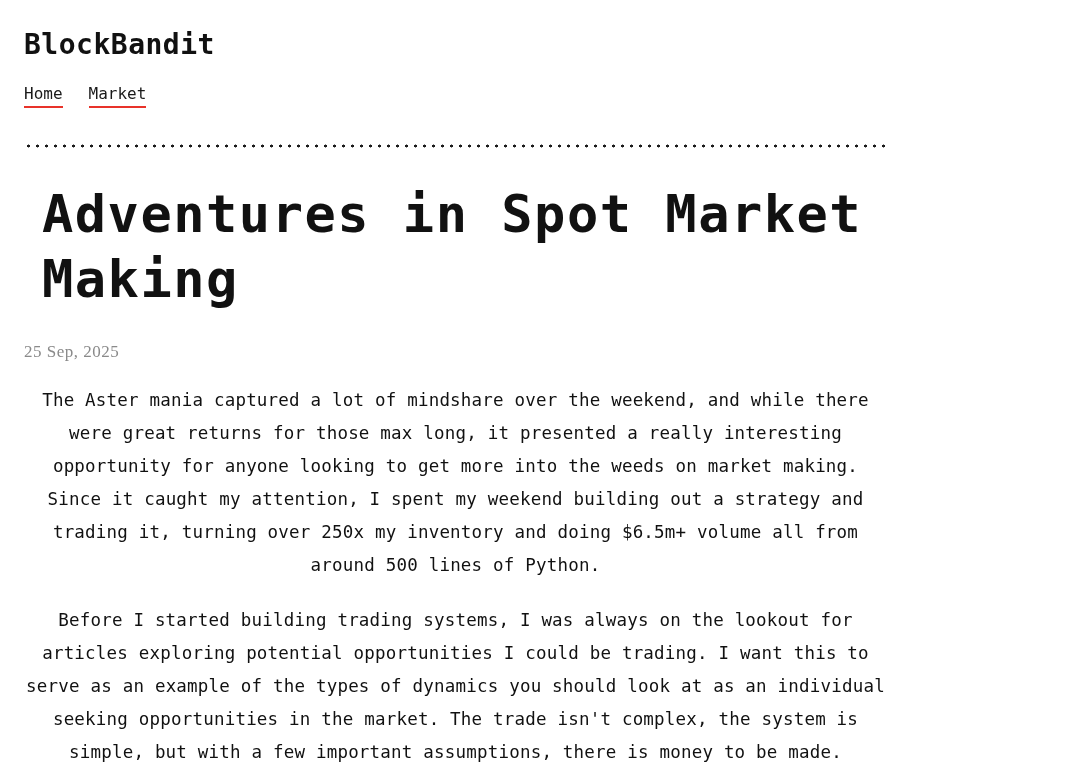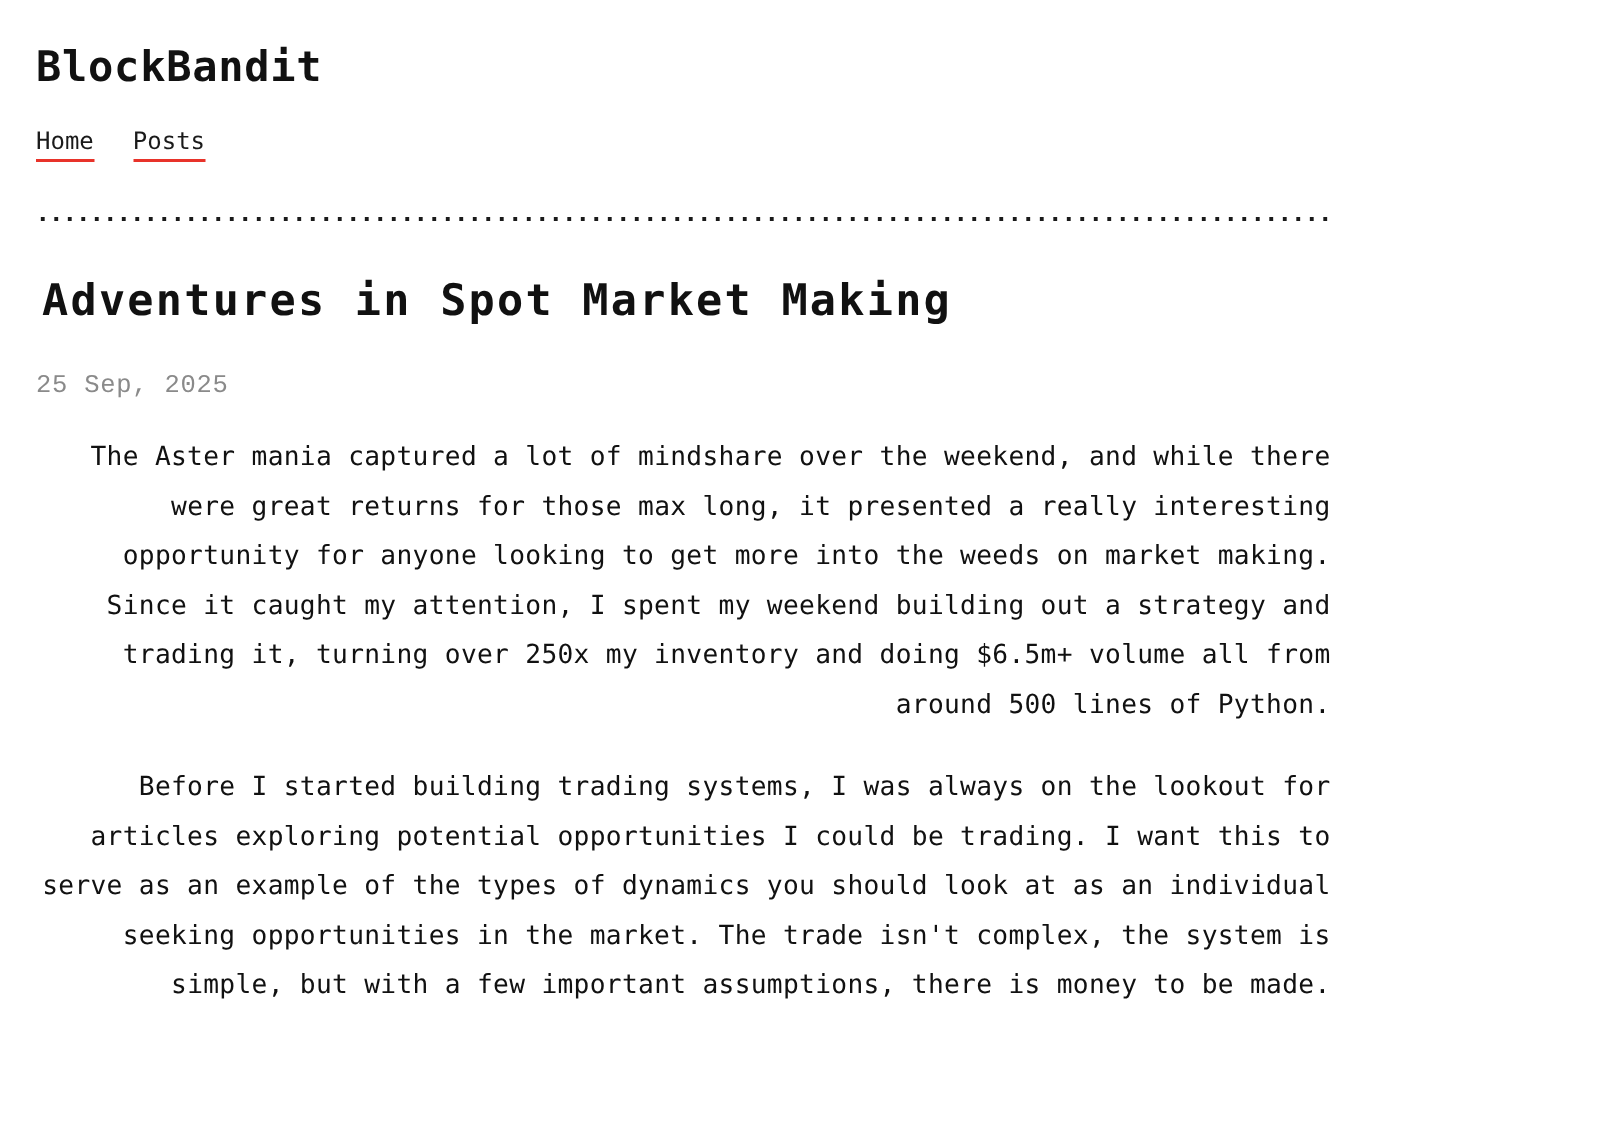--- a/index.html
+++ b/index.html
@@ -48,54 +48,54 @@
     width: 100%;
     height: 4px;
     margin: 0 0 34px 0;
     background-image: radial-gradient(circle, #1a1a1a 1.4px, rgba(0,0,0,0) 1.6px);
     background-size: 9px 4px;
     background-repeat: repeat-x;
     background-position: left center;
   }
   .post-title {
     font-family: "DejaVu Sans Mono", monospace;
-    font-size: 29px;
+    font-size: 52px;
     font-weight: 700;
     letter-spacing: 1.5px;
     color: #111111;
-    margin: 0 0 30px 4px;
+    margin: 0 0 30px 18px;
     line-height: 1.25;
   }
   .post-date {
-    font-family: Liberation Mono, monospace;
+    font-family: Liberation Serif, serif;
     font-size: 17px;
     color: #8a8a8a;
     letter-spacing: 0.5px;
     margin: 0 0 22px 0;
   }
   .post-paragraph {
     font-family: "DejaVu Sans Mono", monospace;
     font-size: 17.5px;
     line-height: 33px;
     color: #111111;
     margin: 0 0 22px 0;
     letter-spacing: 0.2px;
-    text-align: right;
+    text-align: center;
   }
 </style>
 </head>
 <body>
 
 <div class="page">
 
   <h1 class="site-title">BlockBandit</h1>
 
   <nav class="nav">
     <a class="nav-link">Home</a>
-    <a class="nav-link">Posts</a>
+    <a class="nav-link">Market</a>
   </nav>
 
   <div class="divider"></div>
 
   <h2 class="post-title">Adventures in Spot Market Making</h2>
 
   <div class="post-date">25 Sep, 2025</div>
 
   <p class="post-paragraph">The Aster mania captured a lot of mindshare over the weekend, and while there were great returns for those max long, it presented a really interesting opportunity for anyone looking to get more into the weeds on market making. Since it caught my attention, I spent my weekend building out a strategy and trading it, turning over 250x my inventory and doing $6.5m+ volume all from around 500 lines of Python.</p>
   <p class="post-paragraph">Before I started building trading systems, I was always on the lookout for articles exploring potential opportunities I could be trading. I want this to serve as an example of the types of dynamics you should look at as an individual seeking opportunities in the market. The trade isn't complex, the system is simple, but with a few important assumptions, there is money to be made.</p>

